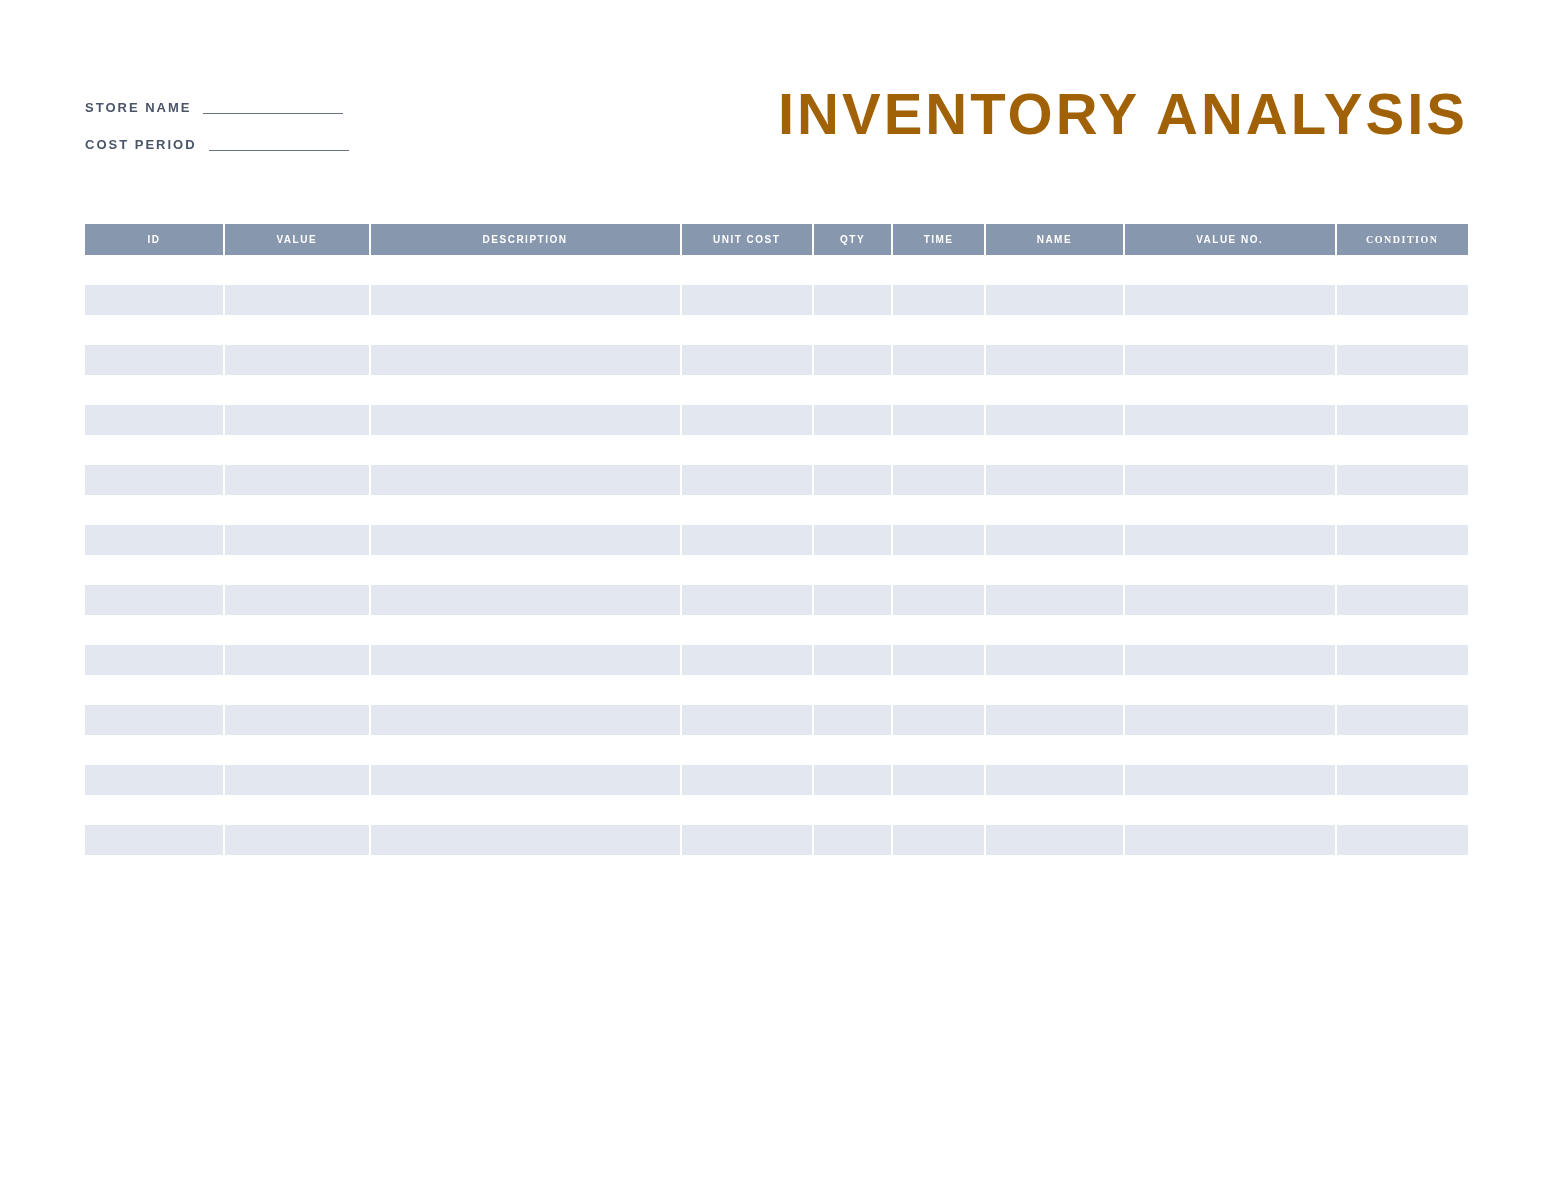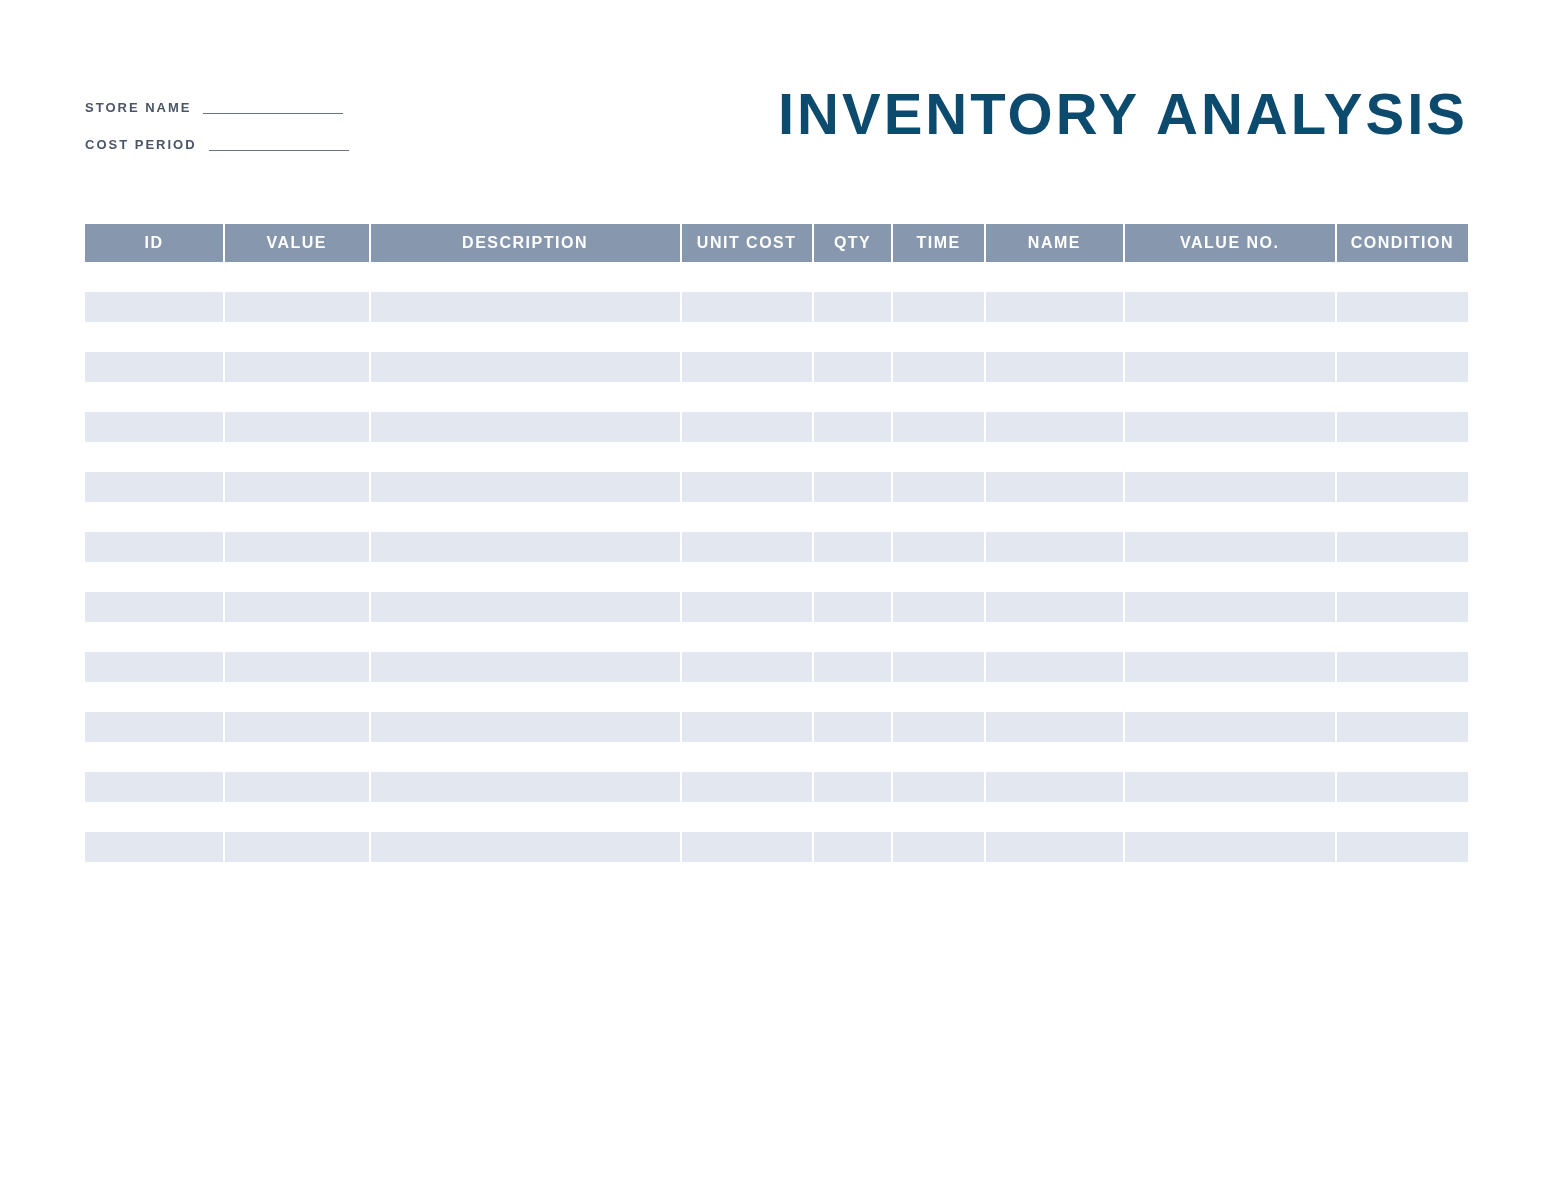--- a/index.html
+++ b/index.html
@@ -42,44 +42,45 @@
       width: 140px;
       background: transparent;
       font-size: 14px;
       outline: none;
       padding: 0 0 2px 0;
     }
     .title {
       font-size: 58px;
       font-weight: 700;
       letter-spacing: 3px;
-      color: #0c4a6e;
+      color: #a16207;
       line-height: 1;
       margin-top: -5px;
     }
     .table-container {
       width: 100%;
     }
     table {
       width: 100%;
       border-collapse: collapse;
       table-layout: fixed;
     }
     thead th {
       background: #8797ad;
       color: #ffffff;
-      font-size: 16px;
+      font-size: 10px;
       font-weight: 700;
       letter-spacing: 1.5px;
       padding: 10px 5px;
       border-right: 2px solid #ffffff;
       text-align: center;
     }
     thead th:last-child {
       border-right: none;
+      font-family: Liberation Serif, serif;
     }
     tbody td {
       height: 30px;
       border-right: 2px solid #ffffff;
       padding: 0 5px;
       font-size: 13px;
     }
     tbody td:last-child {
       border-right: none;
     }

